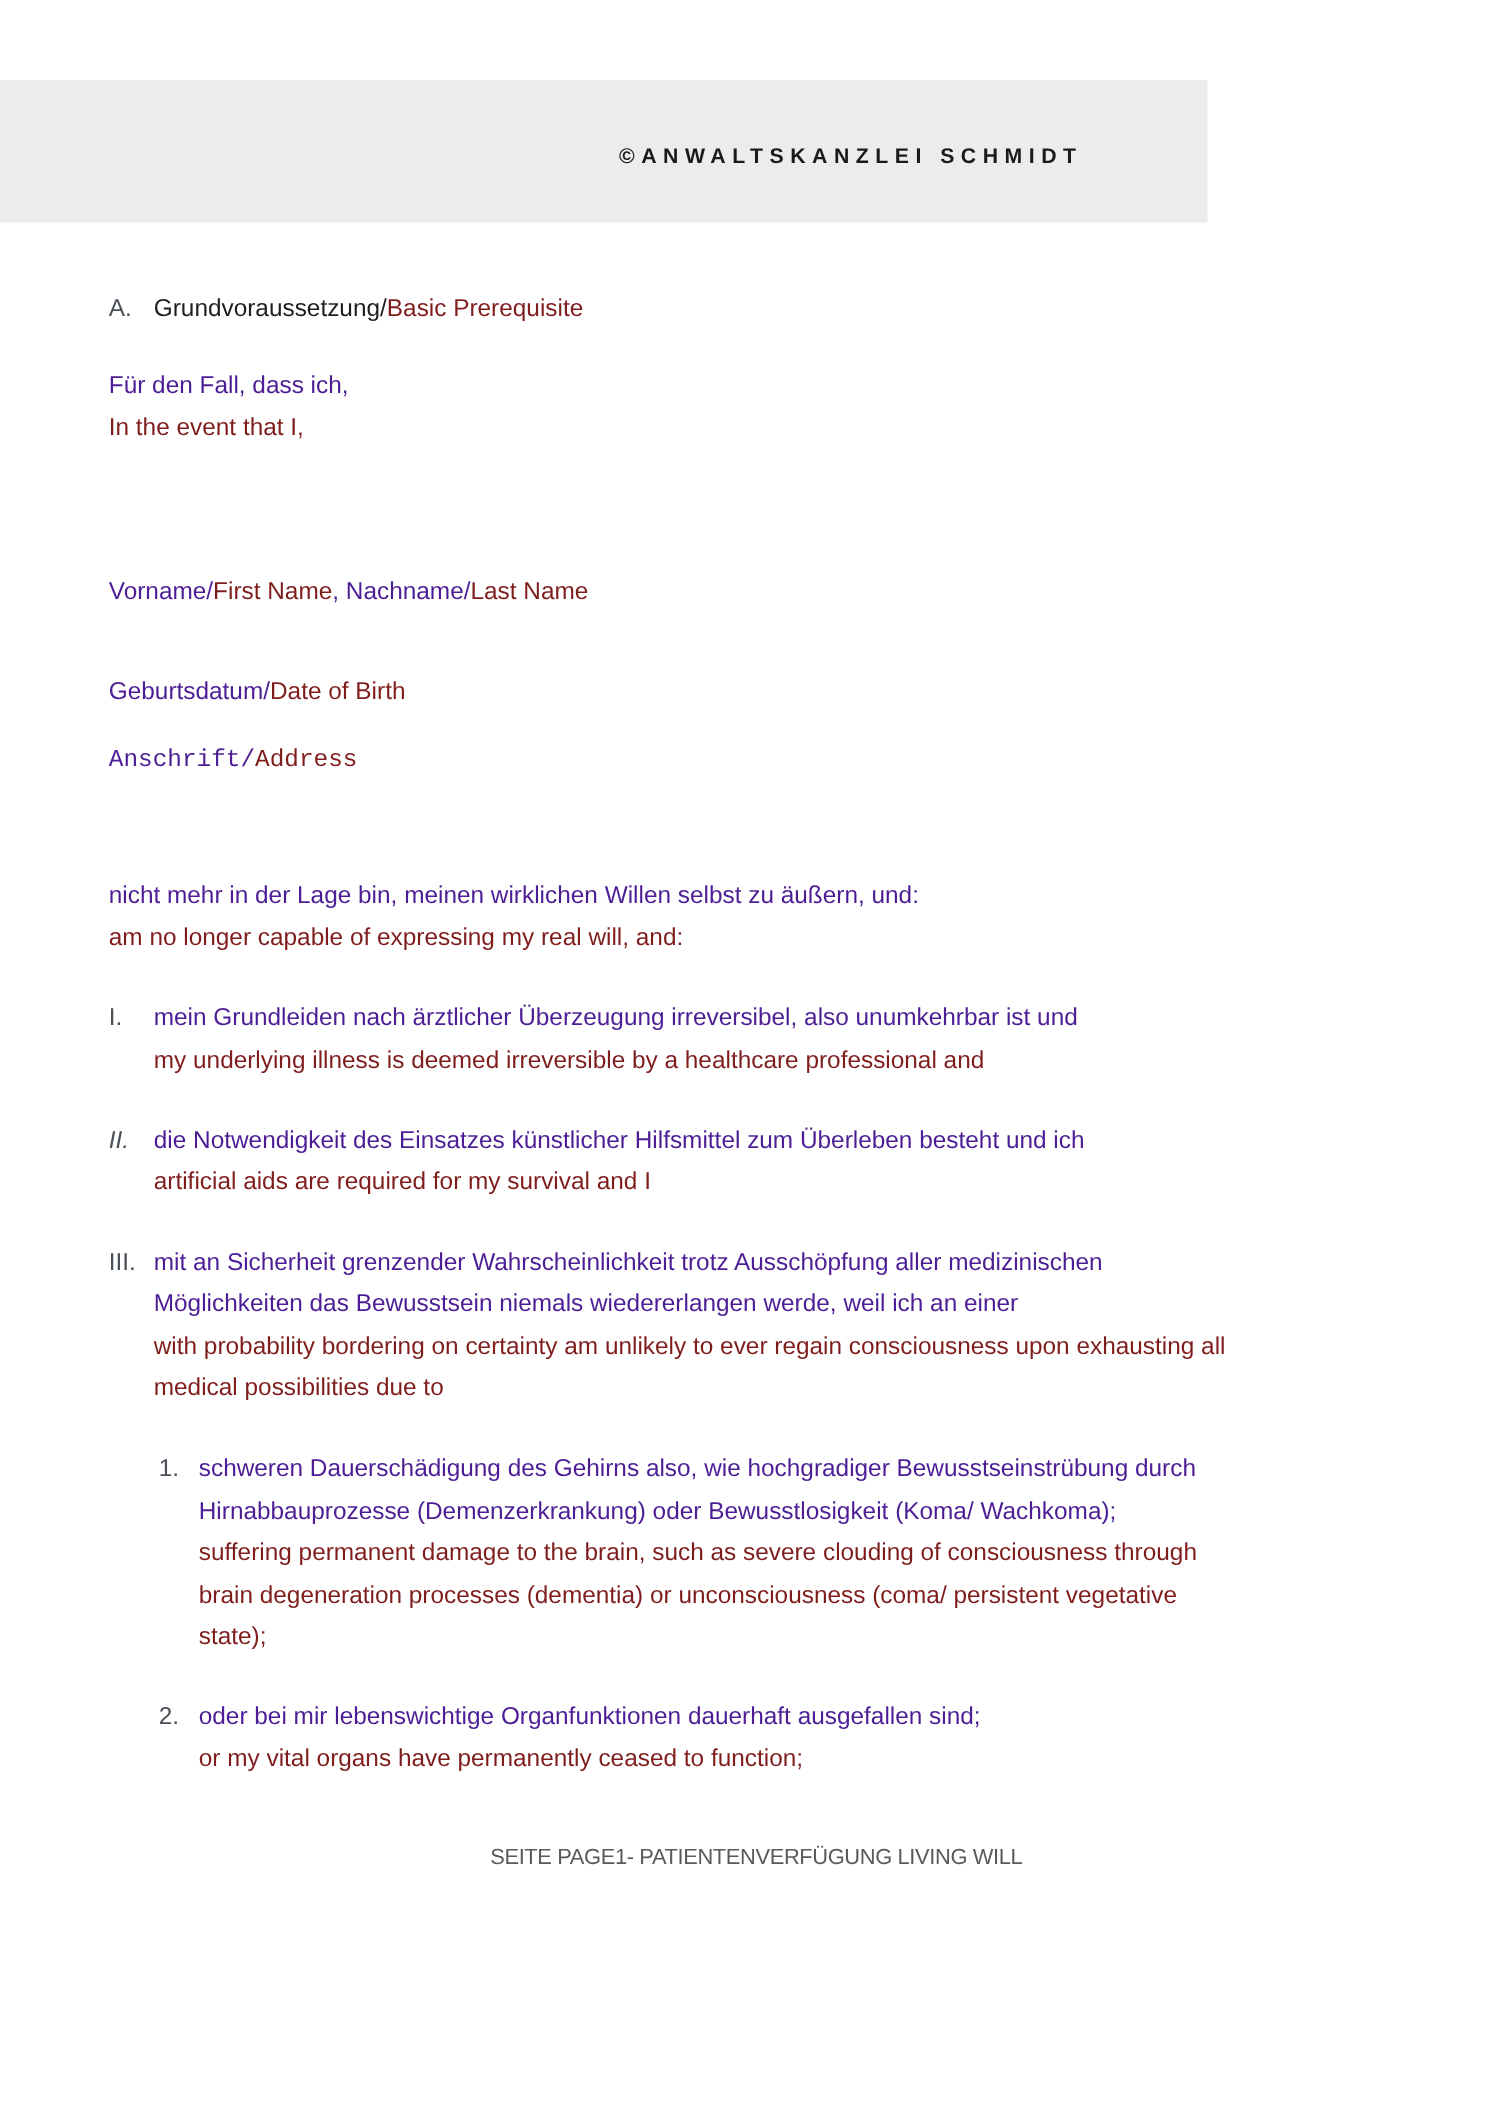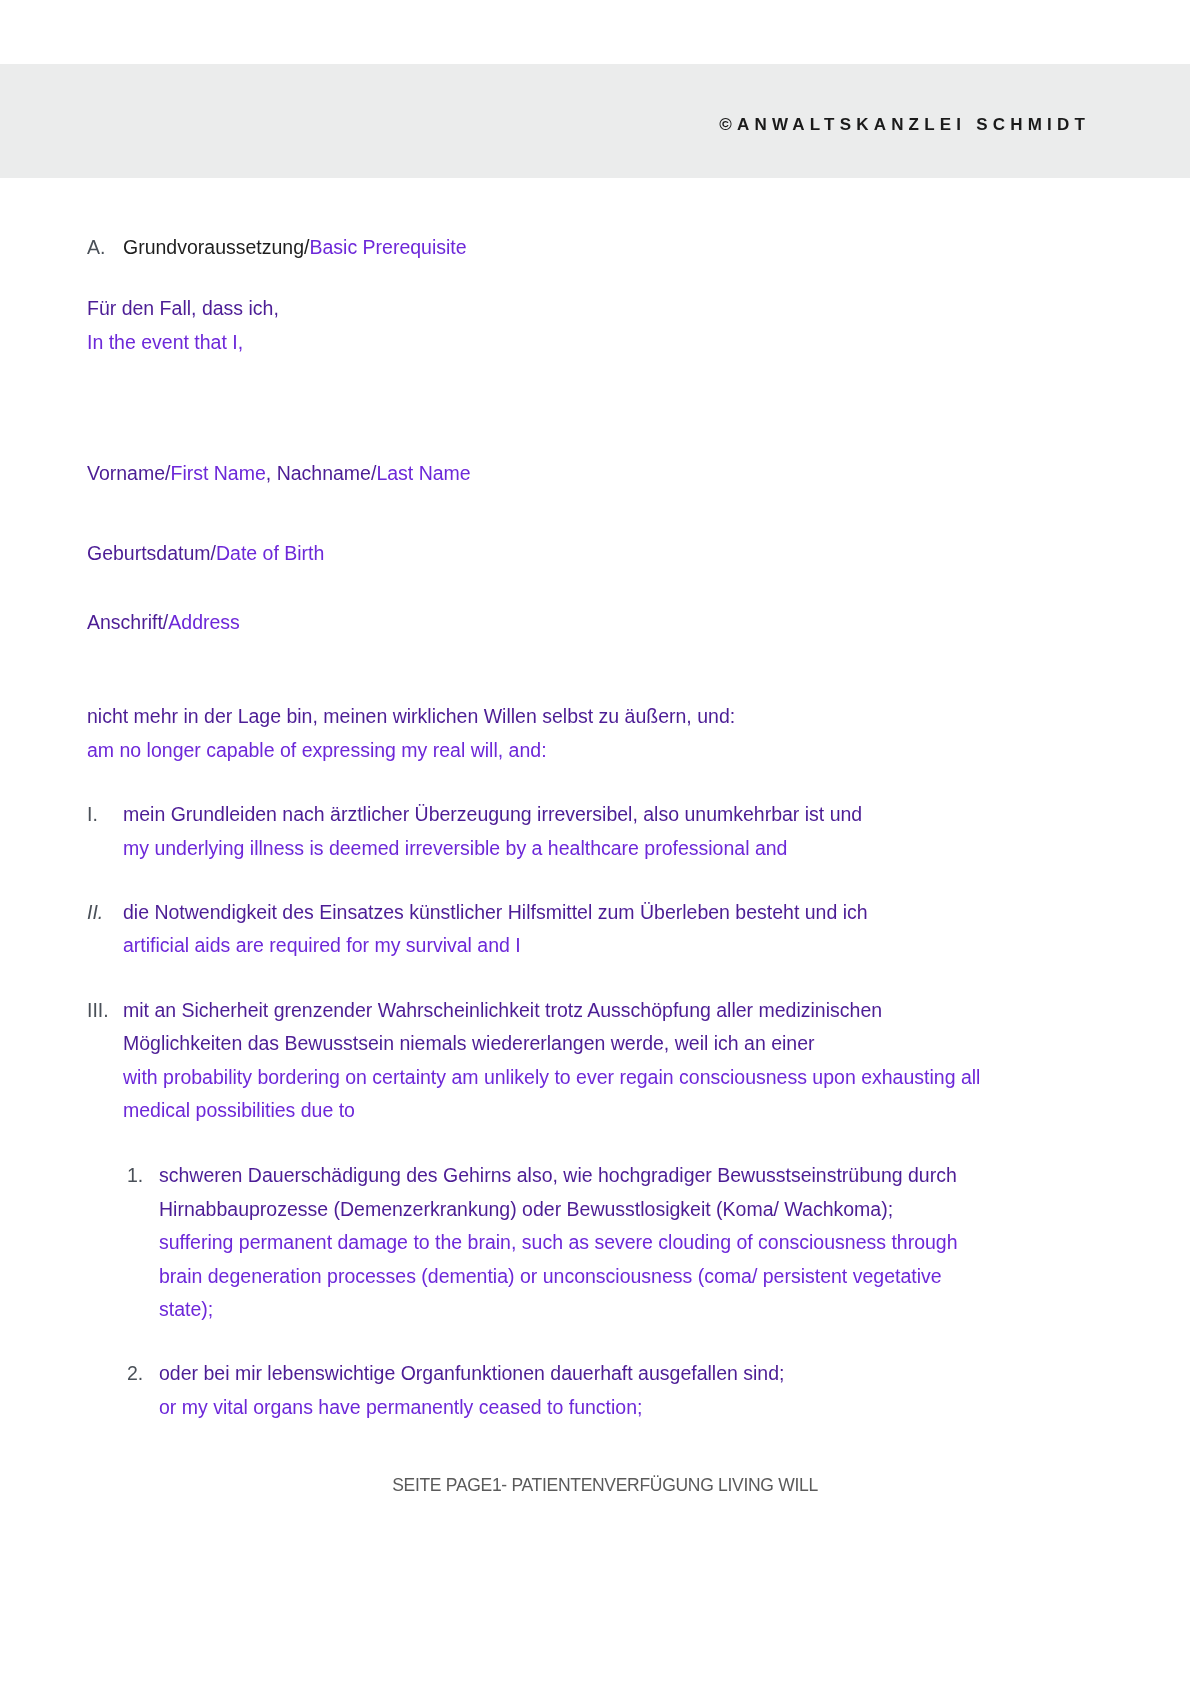--- a/index.html
+++ b/index.html
@@ -12,21 +12,21 @@
       height: 1684px;
       position: relative;
       overflow: hidden;
       font-family: "Liberation Sans", "DejaVu Sans", sans-serif;
       color: #4a5058;
     }
     .header-band {
       position: absolute;
       left: 0;
       top: 64px;
-      width: 1190px;
+      width: 966px;
       height: 114px;
       background: #ebecec;
     }
     .header-brand {
       position: absolute;
       right: 100px;
       top: 51px;
       font-size: 17px;
       font-weight: bold;
       letter-spacing: 5.2px;
@@ -40,21 +40,21 @@
       width: 1020px;
     }
     .line {
       position: absolute;
       left: 0;
       font-size: 19.5px;
       line-height: 26px;
       white-space: nowrap;
     }
     .de { color: #4c1d95; }
-    .en { color: #6d28d9; }
+    .en { color: #7f1d1d; }
     .heading { color: #1e1e1e; }
     .marker {
       position: absolute;
       font-size: 19.5px;
       line-height: 26px;
       color: #4a5058;
     }
     .footer {
       position: absolute;
       left: 0;
@@ -83,21 +83,21 @@
 
   <div class="line de" style="top:295px;">Für den Fall, dass ich,</div>
   <div class="line en" style="top:329px;">In the event that I,</div>
 
   <div class="line" style="top:460px;">
     <span class="de">Vorname/</span><span class="en">First Name</span><span class="de">, </span><span class="de">Nachname/</span><span class="en">Last Name</span>
   </div>
   <div class="line" style="top:540px;">
     <span class="de">Geburtsdatum/</span><span class="en">Date of Birth</span>
   </div>
-  <div class="line" style="top:609px;">
+  <div class="line" style="top:595px;font-family:Liberation Mono, monospace;">
     <span class="de">Anschrift/</span><span class="en">Address</span>
   </div>
 
   <div class="line de" style="top:703px;">nicht mehr in der Lage bin, meinen wirklichen Willen selbst zu äußern, und:</div>
   <div class="line en" style="top:737px;">am no longer capable of expressing my real will, and:</div>
 
   <span class="marker" style="top:801px;left:0;">I.</span>
   <div class="line de" style="top:801px;left:36px;">mein Grundleiden nach ärztlicher Überzeugung irreversibel, also unumkehrbar ist und</div>
   <div class="line en" style="top:835px;left:36px;">my underlying illness is deemed irreversible by a healthcare professional and</div>
 

